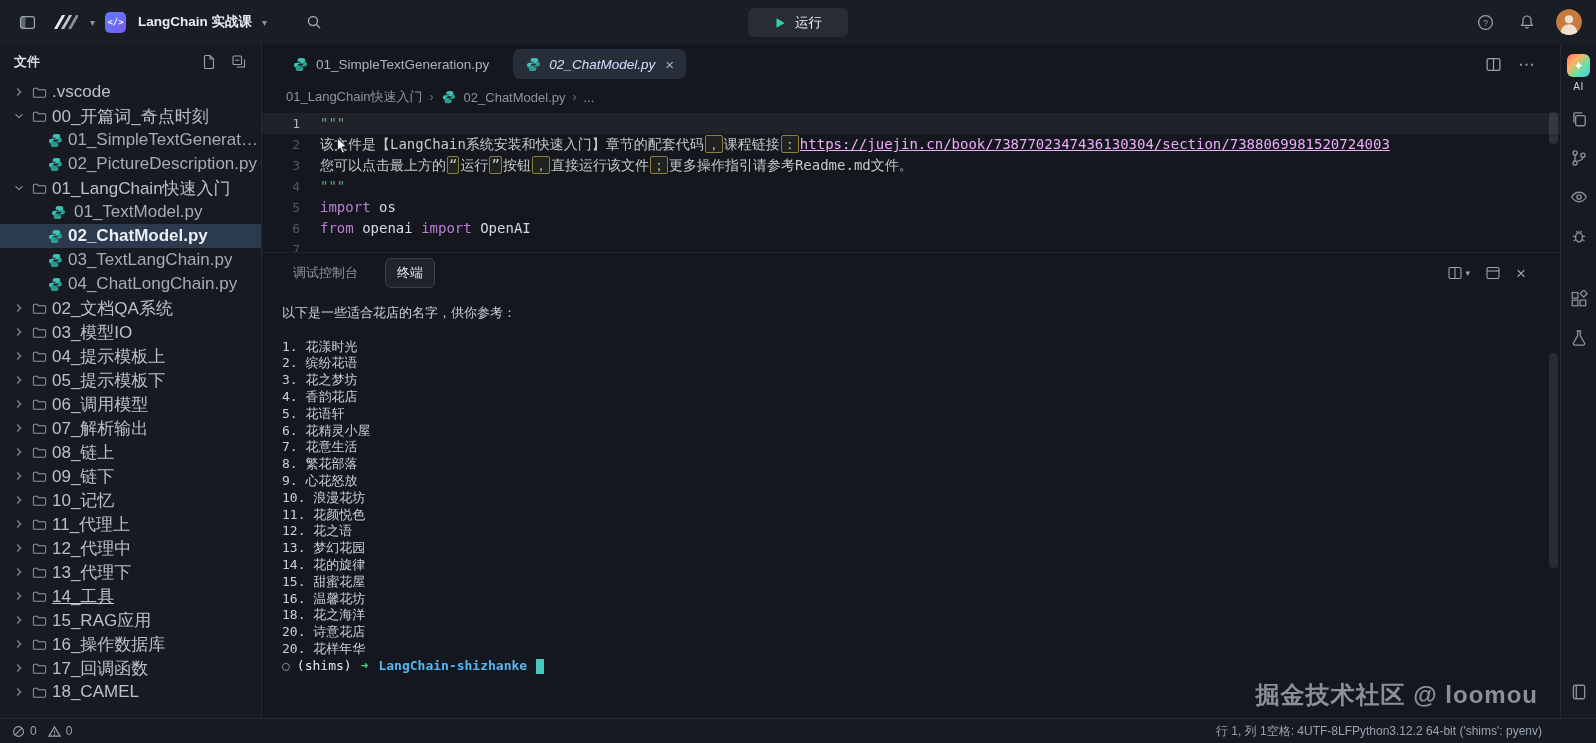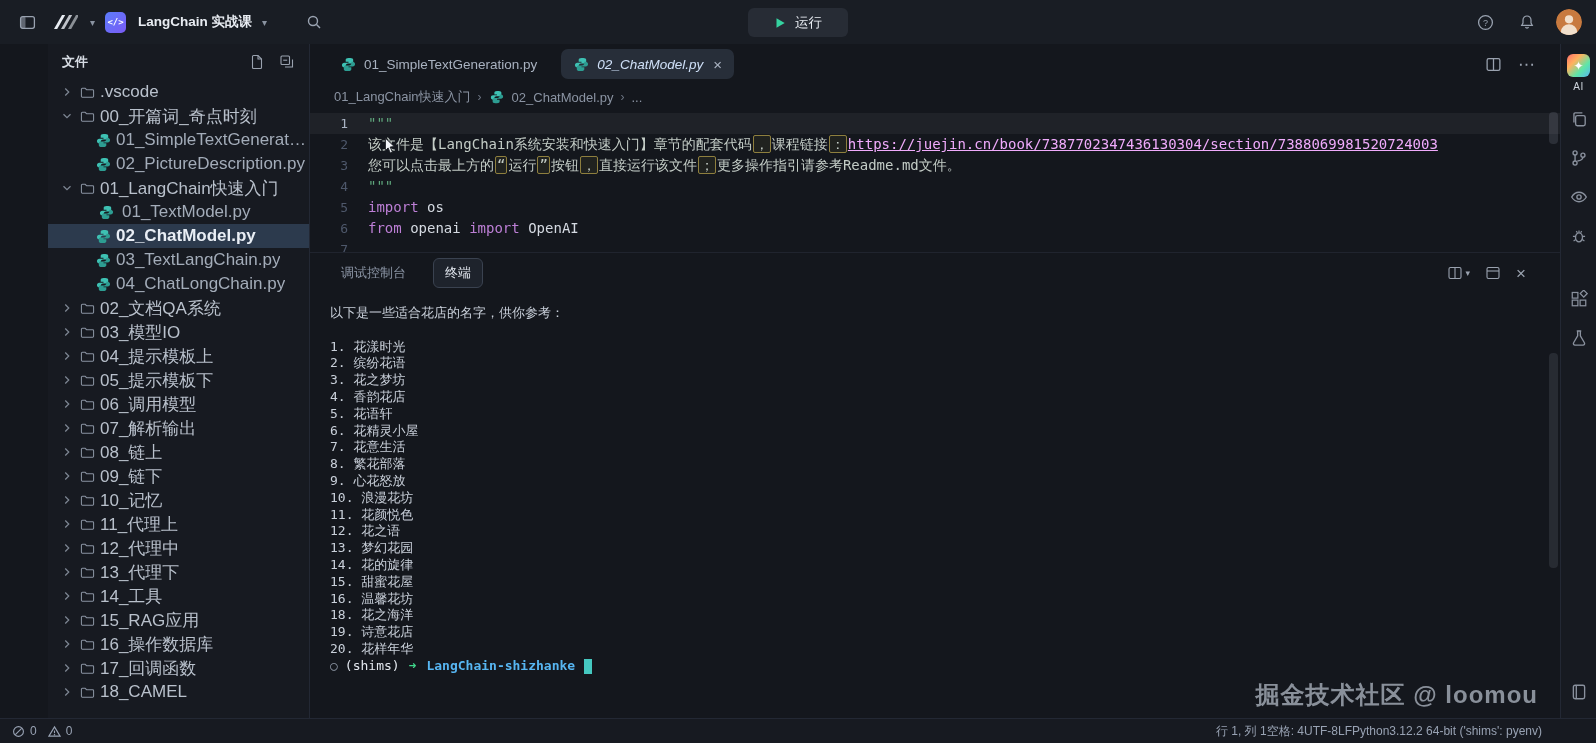--- a/index.html
+++ b/index.html
@@ -18,21 +18,21 @@
     background:linear-gradient(135deg,#5b7cfa,#7a5bf5);color:#fff;font-size:9px;font-weight:700;
     font-family:"DejaVu Sans Mono",monospace;}
   .ws-title{font-size:13.5px;font-weight:700;color:#e8ecf2;margin-left:2px;}
   .run-btn{position:absolute;left:50%;top:8px;transform:translateX(-50%);height:29px;
     display:flex;align-items:center;gap:9px;background:#272c35;border-radius:6px;
     padding:0 26px;font-size:13.5px;color:#e8ecf2;cursor:pointer;}
   .tb-right{margin-left:auto;display:flex;align-items:center;gap:16px;}
   .avatar{width:26px;height:26px;border-radius:50%;overflow:hidden;flex:none;}
 
   
-  .main{flex:1;min-height:0;display:flex;background:#14171d;padding-left:48px;}
+  .main{flex:1;min-height:0;display:flex;background:#14171d;}
   .sidebar{width:262px;flex:none;background:#171a21;border-right:1px solid #232834;
     display:flex;flex-direction:column;overflow:hidden;}
   .center{flex:1;min-width:0;display:flex;flex-direction:column;}
   .rightbar{width:36px;flex:none;background:#171a21;border-left:1px solid #232834;
     display:flex;flex-direction:column;align-items:center;padding:10px 0 14px;gap:15px;color:#8a919e;}
   .rb-ico{width:24px;height:24px;display:flex;align-items:center;justify-content:center;}
   .ai-badge{width:23px;height:23px;border-radius:6px;display:flex;align-items:center;justify-content:center;
     background:linear-gradient(135deg,#ff6b6b 0%,#ffb25e 32%,#5ee6a8 66%,#58b6f0 100%);
     color:#fff;font-size:12px;}
   .ai-label{font-size:10px;color:#cdd3dc;margin-top:-11px;letter-spacing:.5px;}
@@ -472,21 +472,21 @@
                 <path d="M6 4l4 4-4 4" fill="none" stroke="currentColor" stroke-width="1.4"></path>
               </svg>
             </span>
             <span class="ficon" data-name="folder-icon">
               <svg viewBox="0 0 16 16" width="15" height="15">
                 <path d="M1.5 4.5a1 1 0 0 1 1-1h3l1.5 1.5h6.5a1 1 0 0 1 1 1v6a1 1 0 0 1-1 1h-11a1 1 0 0 1-1-1z" fill="none" stroke="currentColor" stroke-width="1.1"></path>
               </svg>
             </span>
             <span class="tree-label" data-name="tree-item-label">13_代理下</span>
           </div>
-          <div class="tree-row" data-name="tree-folder-item" style="padding-left: 12px;">
+          <div class="tree-row" data-name="tree-folder-item" style="padding-left: 12px; text-decoration: underline;">
             <span class="chev" data-name="chevron-icon">
               <svg viewBox="0 0 16 16" width="14" height="14">
                 <path d="M6 4l4 4-4 4" fill="none" stroke="currentColor" stroke-width="1.4"></path>
               </svg>
             </span>
             <span class="ficon" data-name="folder-icon">
               <svg viewBox="0 0 16 16" width="15" height="15">
                 <path d="M1.5 4.5a1 1 0 0 1 1-1h3l1.5 1.5h6.5a1 1 0 0 1 1 1v6a1 1 0 0 1-1 1h-11a1 1 0 0 1-1-1z" fill="none" stroke="currentColor" stroke-width="1.1"></path>
               </svg>
             </span>
@@ -647,21 +647,21 @@
               <div class="term-line" data-name="terminal-line">8. 繁花部落</div>
               <div class="term-line" data-name="terminal-line">9. 心花怒放</div>
               <div class="term-line" data-name="terminal-line">10. 浪漫花坊</div>
               <div class="term-line" data-name="terminal-line">11. 花颜悦色</div>
               <div class="term-line" data-name="terminal-line">12. 花之语</div>
               <div class="term-line" data-name="terminal-line">13. 梦幻花园</div>
               <div class="term-line" data-name="terminal-line">14. 花的旋律</div>
               <div class="term-line" data-name="terminal-line">15. 甜蜜花屋</div>
               <div class="term-line" data-name="terminal-line">16. 温馨花坊</div>
               <div class="term-line" data-name="terminal-line">18. 花之海洋</div>
-              <div class="term-line" data-name="terminal-line">19. 诗意花店</div>
+              <div class="term-line" data-name="terminal-line">20. 诗意花店</div>
               <div class="term-line" data-name="terminal-line">20. 花样年华</div>
             </div>
           <div class="term-line prompt" data-name="terminal-prompt">
             <span class="p-circle" data-name="prompt-status-icon">○</span>
             <span class="p-env" data-name="prompt-env">(shims)</span>
             <span class="p-arrow" data-name="prompt-arrow-icon">➜</span>
             <span class="p-dir" data-name="prompt-directory">LangChain-shizhanke</span>
             <span class="p-cursor" data-name="terminal-cursor"></span>
           </div>
           <div class="term-scrollthumb" data-name="terminal-scrollbar"></div>

